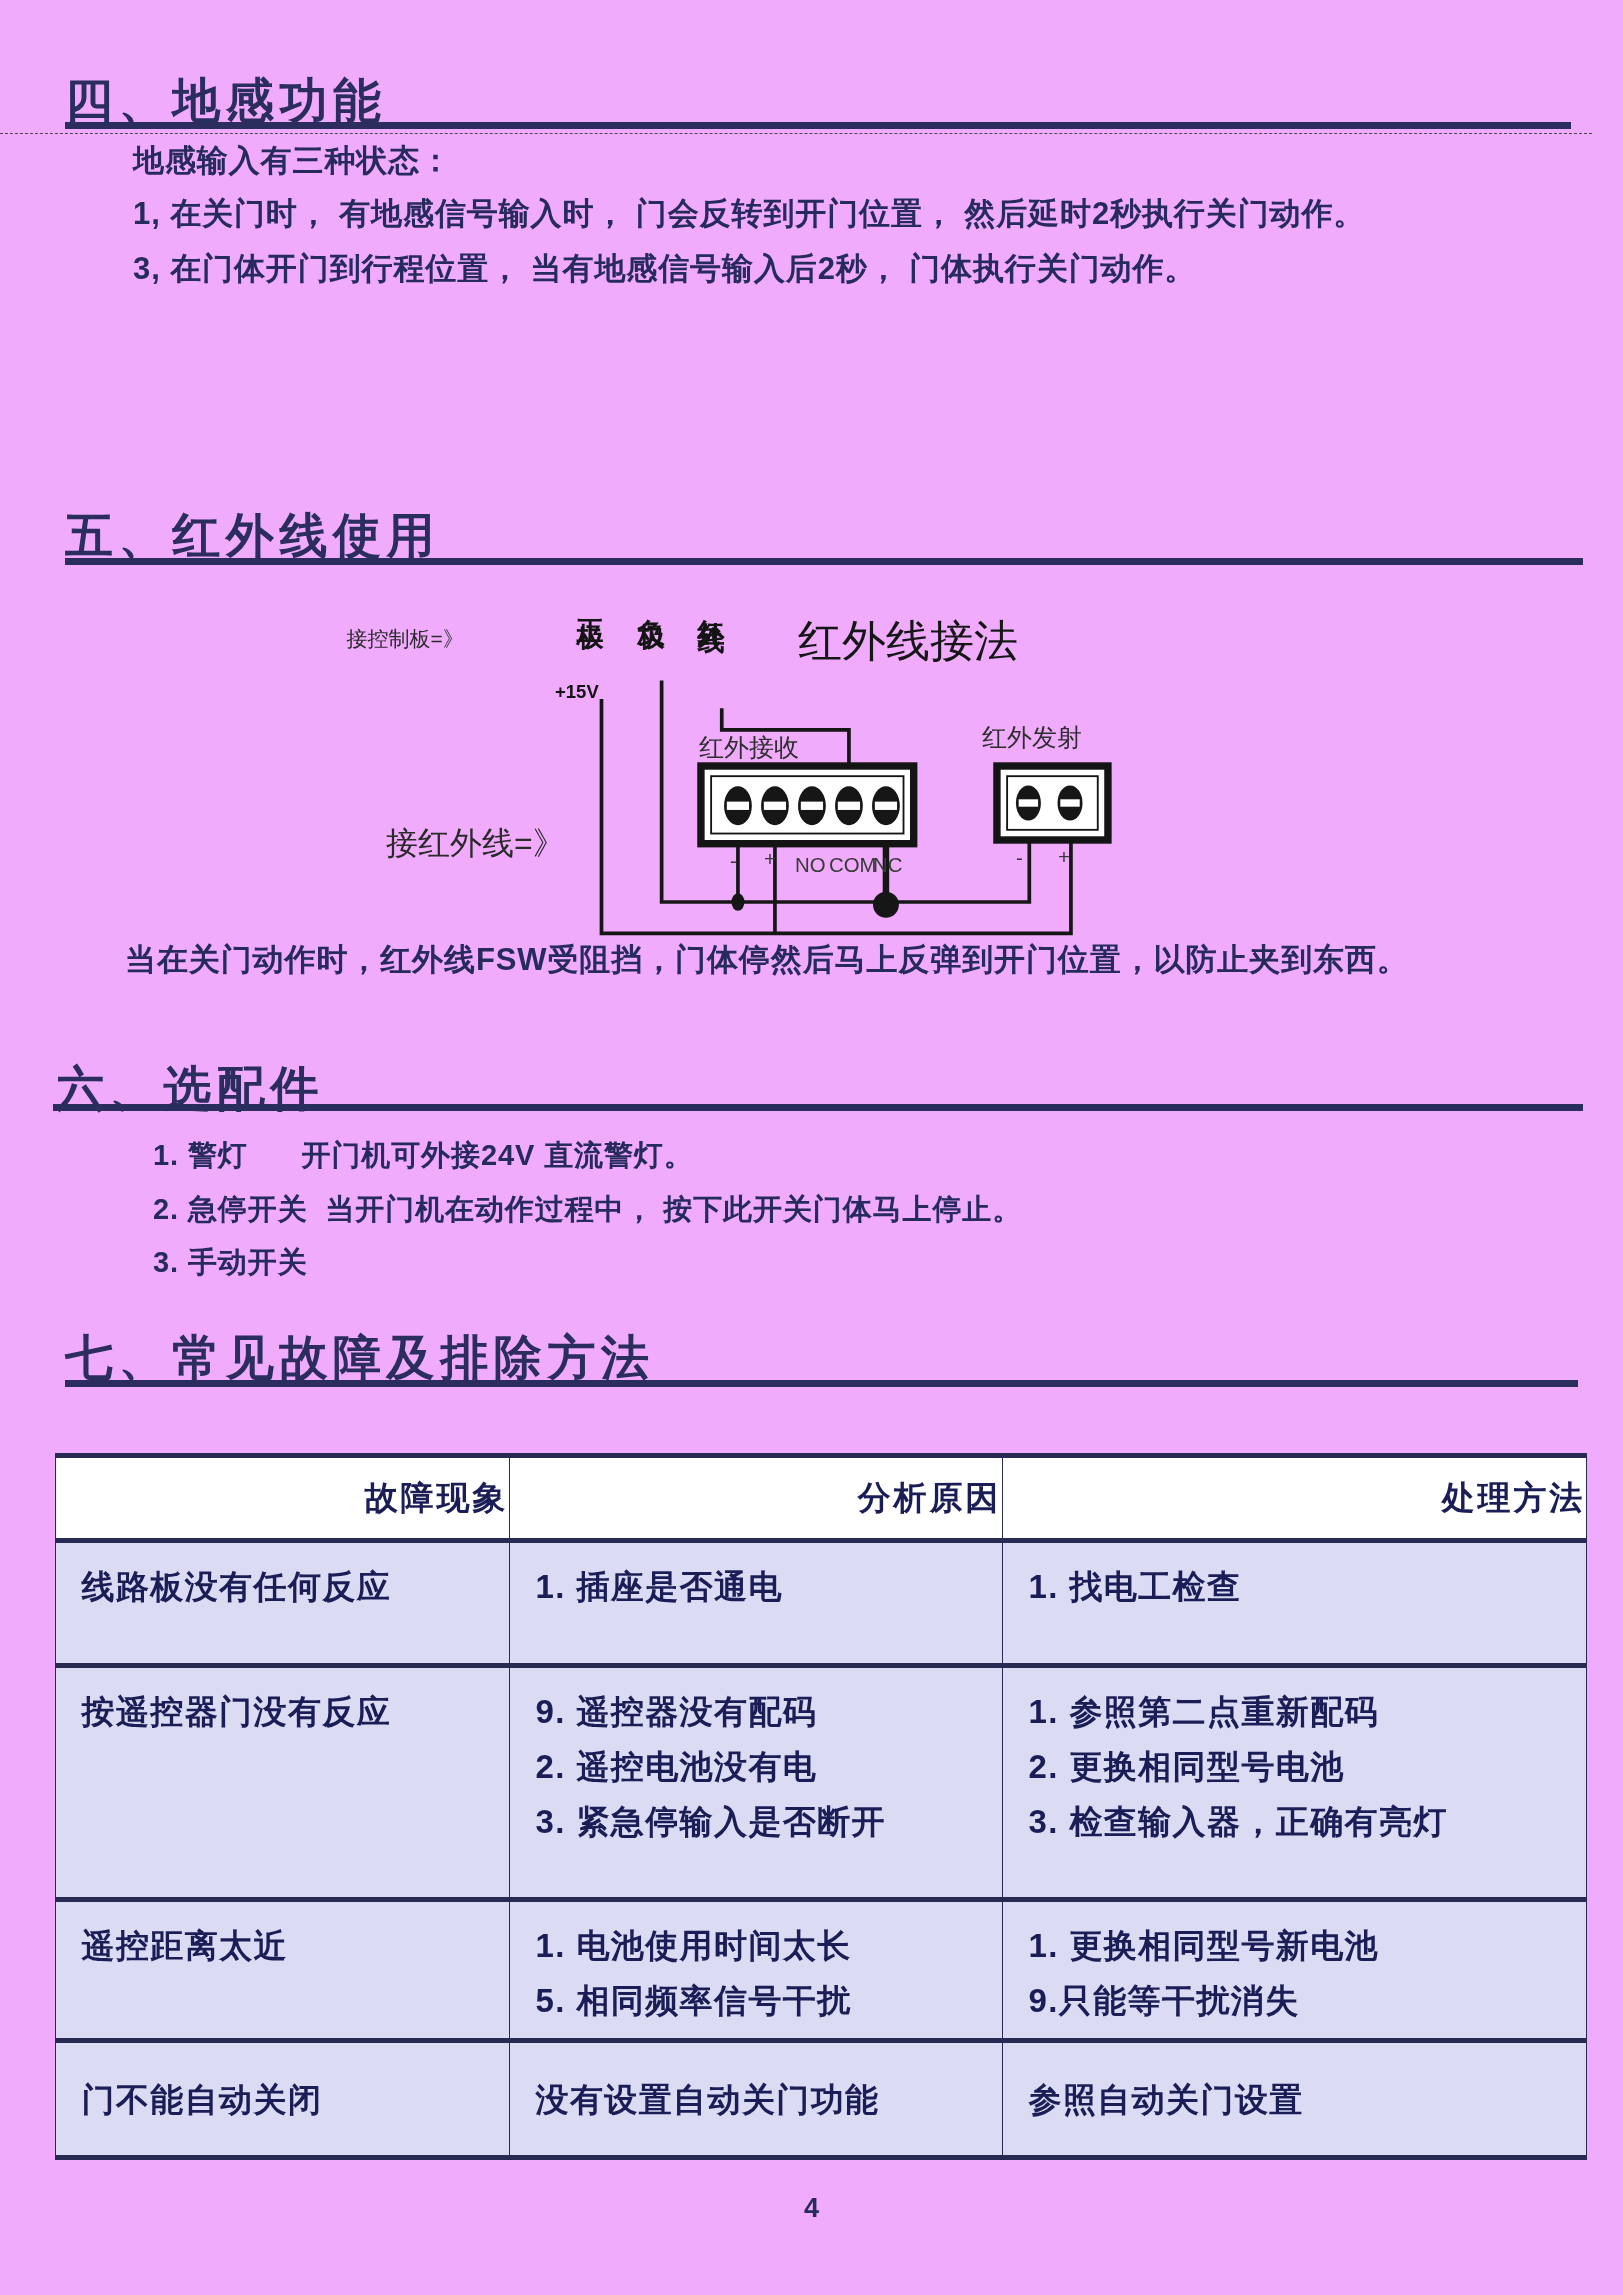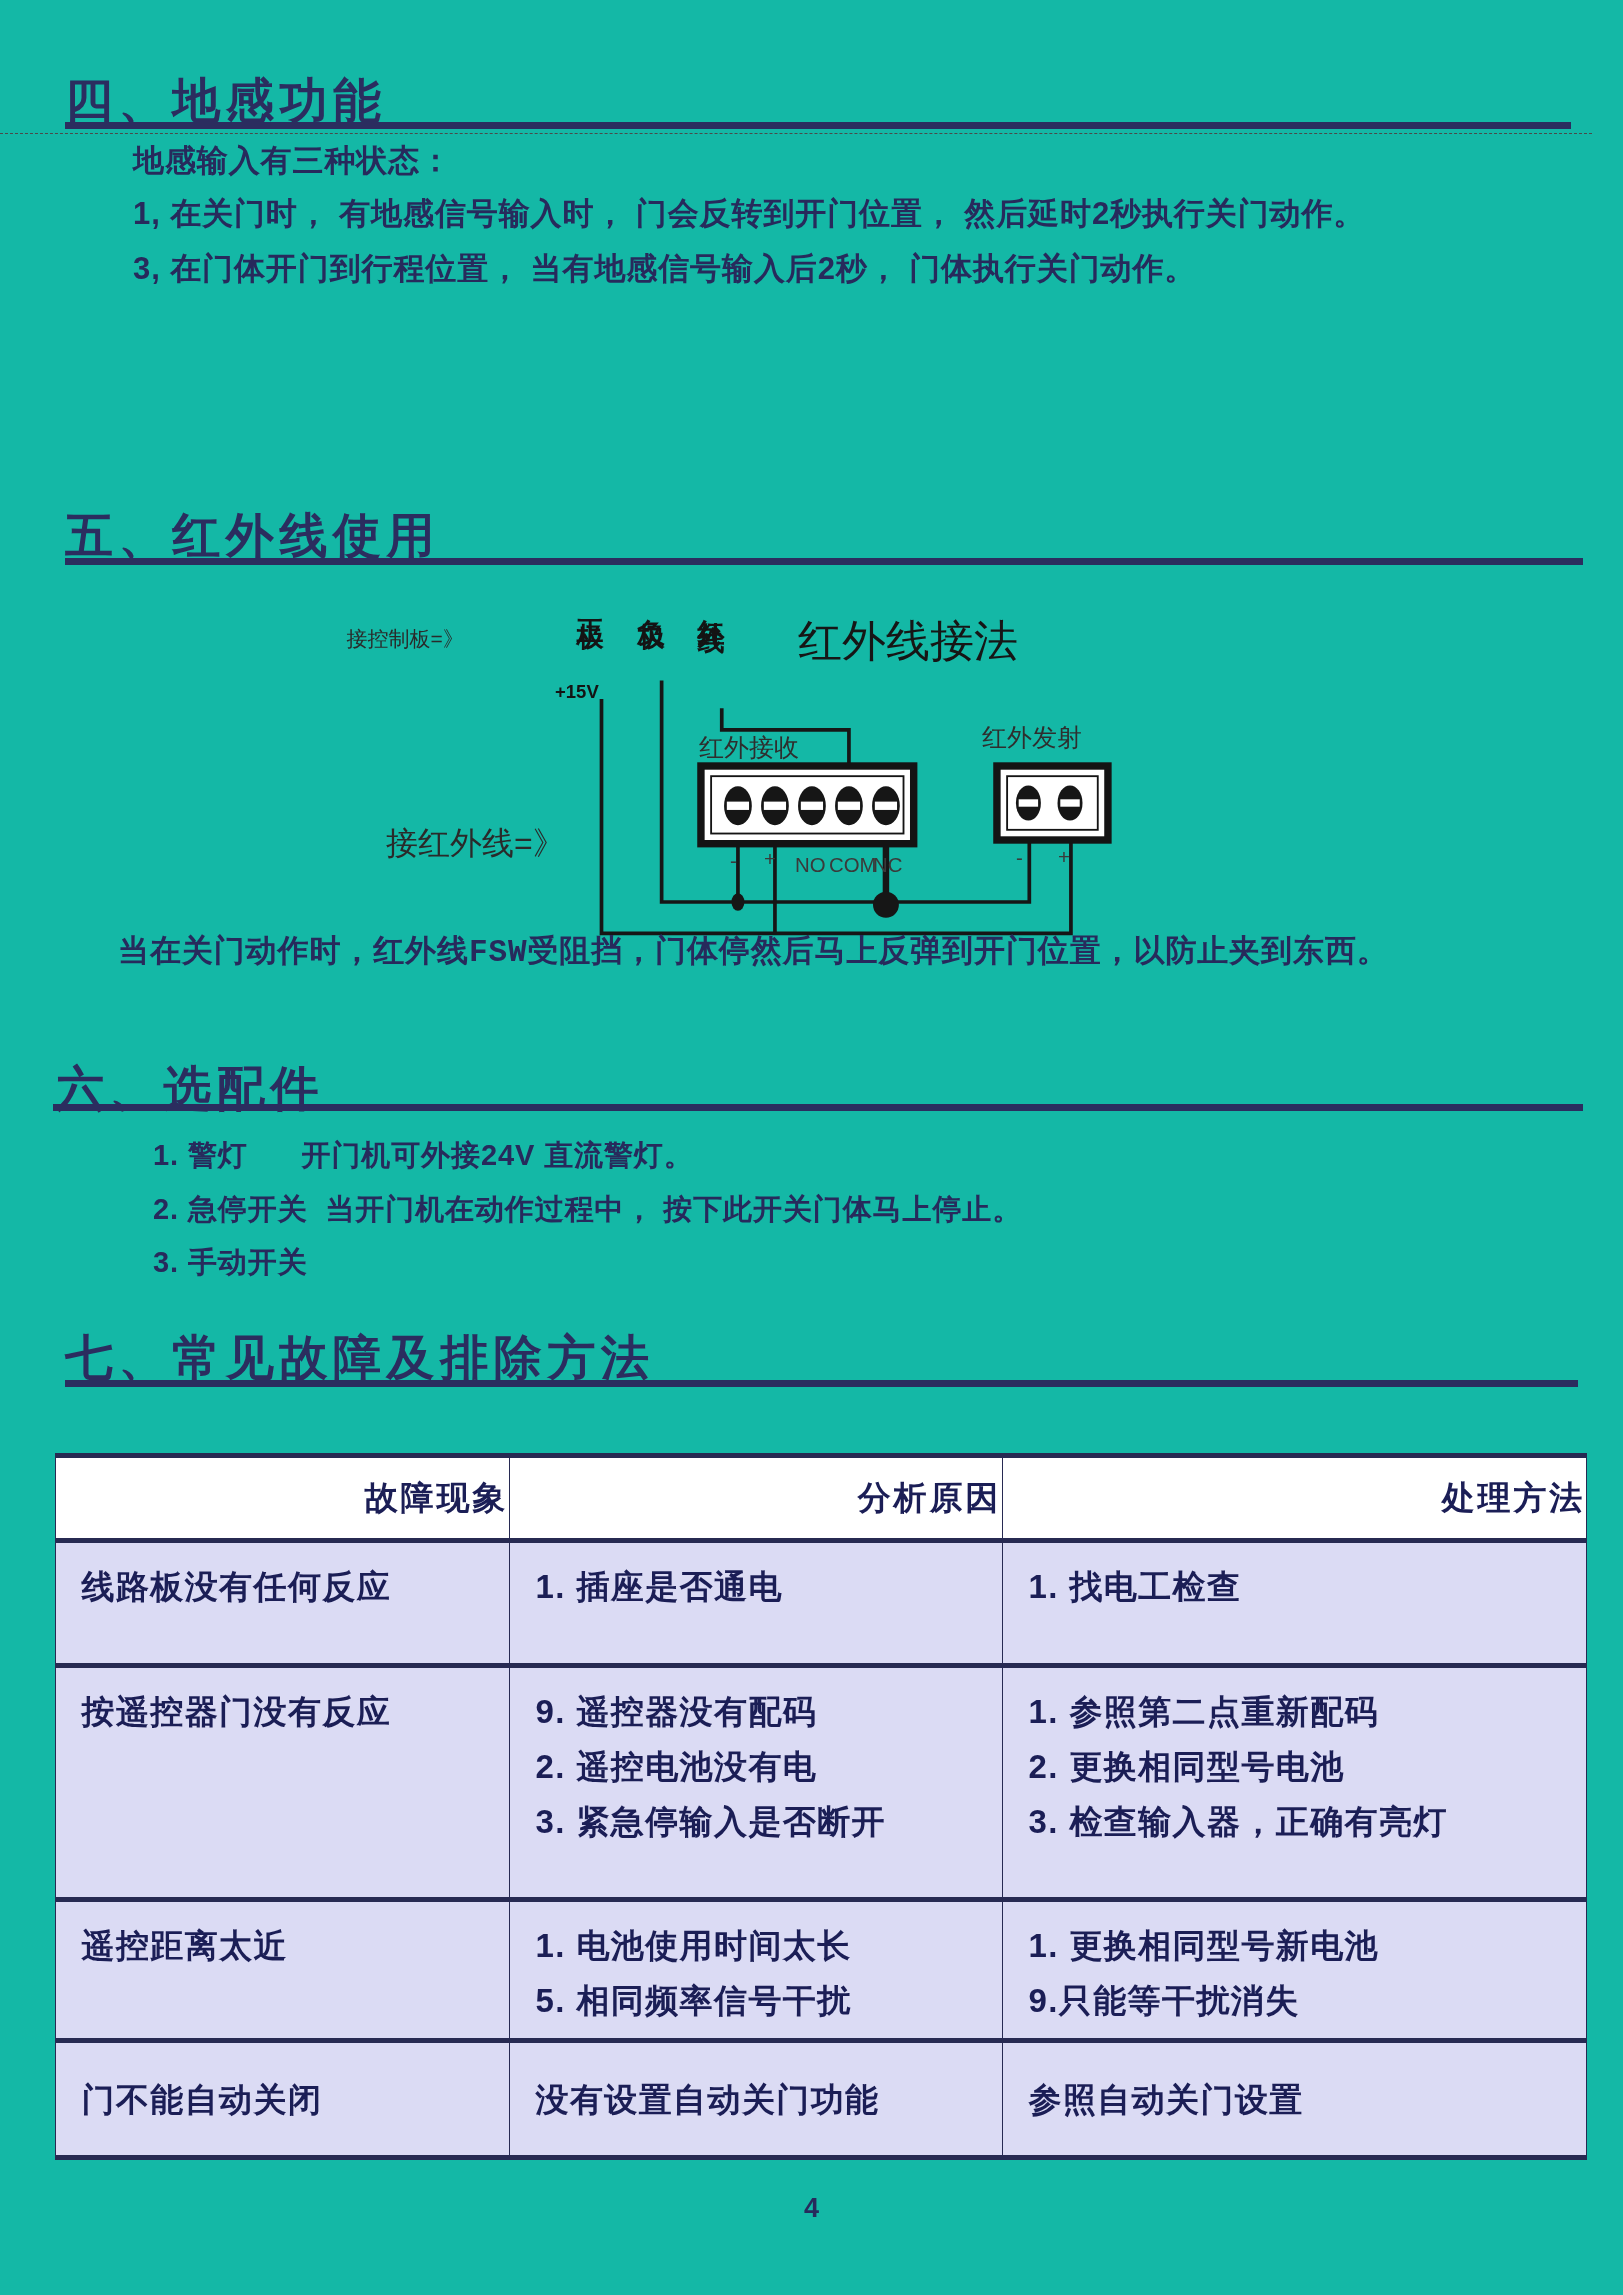--- a/index.html
+++ b/index.html
@@ -1,19 +1,19 @@
 <!DOCTYPE html>
 <html style="font-size:7.4px"><head>
 <meta charset="utf-8">
 <style>
   html,body{margin:0;padding:0;background:#e8e8e8;}
   .page{
     position:relative;
     width:1623px;height:2295px;
-    background:#14b8a6;
+    background:#f0abfc;
     overflow:hidden;
     font-family:"Liberation Sans","DejaVu Sans",sans-serif;
     color:#272a5c;
   }
   h2.sec-title{
     margin:0;position:absolute;
     font-size:48px;font-weight:700;color:#2b2d5f;
     letter-spacing:5.6px;white-space:pre;
   }
   .bar{position:absolute;height:6.5px;background:#2b2d5f;}
@@ -137,21 +137,21 @@
 
     <div class="term" style="left:388px;top:269px;">-</div>
     <div class="term" style="left:422px;top:267px;">+</div>
     <div class="term" style="left:453px;top:273px;">NO</div>
     <div class="term" style="left:487px;top:273px;">COM</div>
     <div class="term" style="left:531px;top:273px;">NC</div>
     <div class="term" style="left:674px;top:266px;">-</div>
     <div class="term" style="left:716px;top:265px;">+</div>
   </div>
 
-  <p class="body-text" style="left:118px;top:933px;width:1439px;margin:0;font-family:Liberation Mono, monospace;">当在关门动作时，红外线FSW受阻挡，门体停然后马上反弹到开门位置，以防止夹到东西。</p>
+  <p class="body-text" style="left:118px;top:933px;width:1439px;margin:7px;">当在关门动作时，红外线FSW受阻挡，门体停然后马上反弹到开门位置，以防止夹到东西。</p>
 
   <h2 class="sec-title" style="left:56px;top:1057px;">六、选配件</h2>
   <div class="bar" style="left:53px;top:1104px;width:1530px;height:7.4px;"></div>
 
   <div class="items6" style="left:153px;top:1129px;width:1412px;">
       <div class="li">1. 警灯      开门机可外接24V 直流警灯。</div>
       <div class="li">2. 急停开关  当开门机在动作过程中， 按下此开关门体马上停止。</div>
       <div class="li">3. 手动开关</div>
     </div>
 

